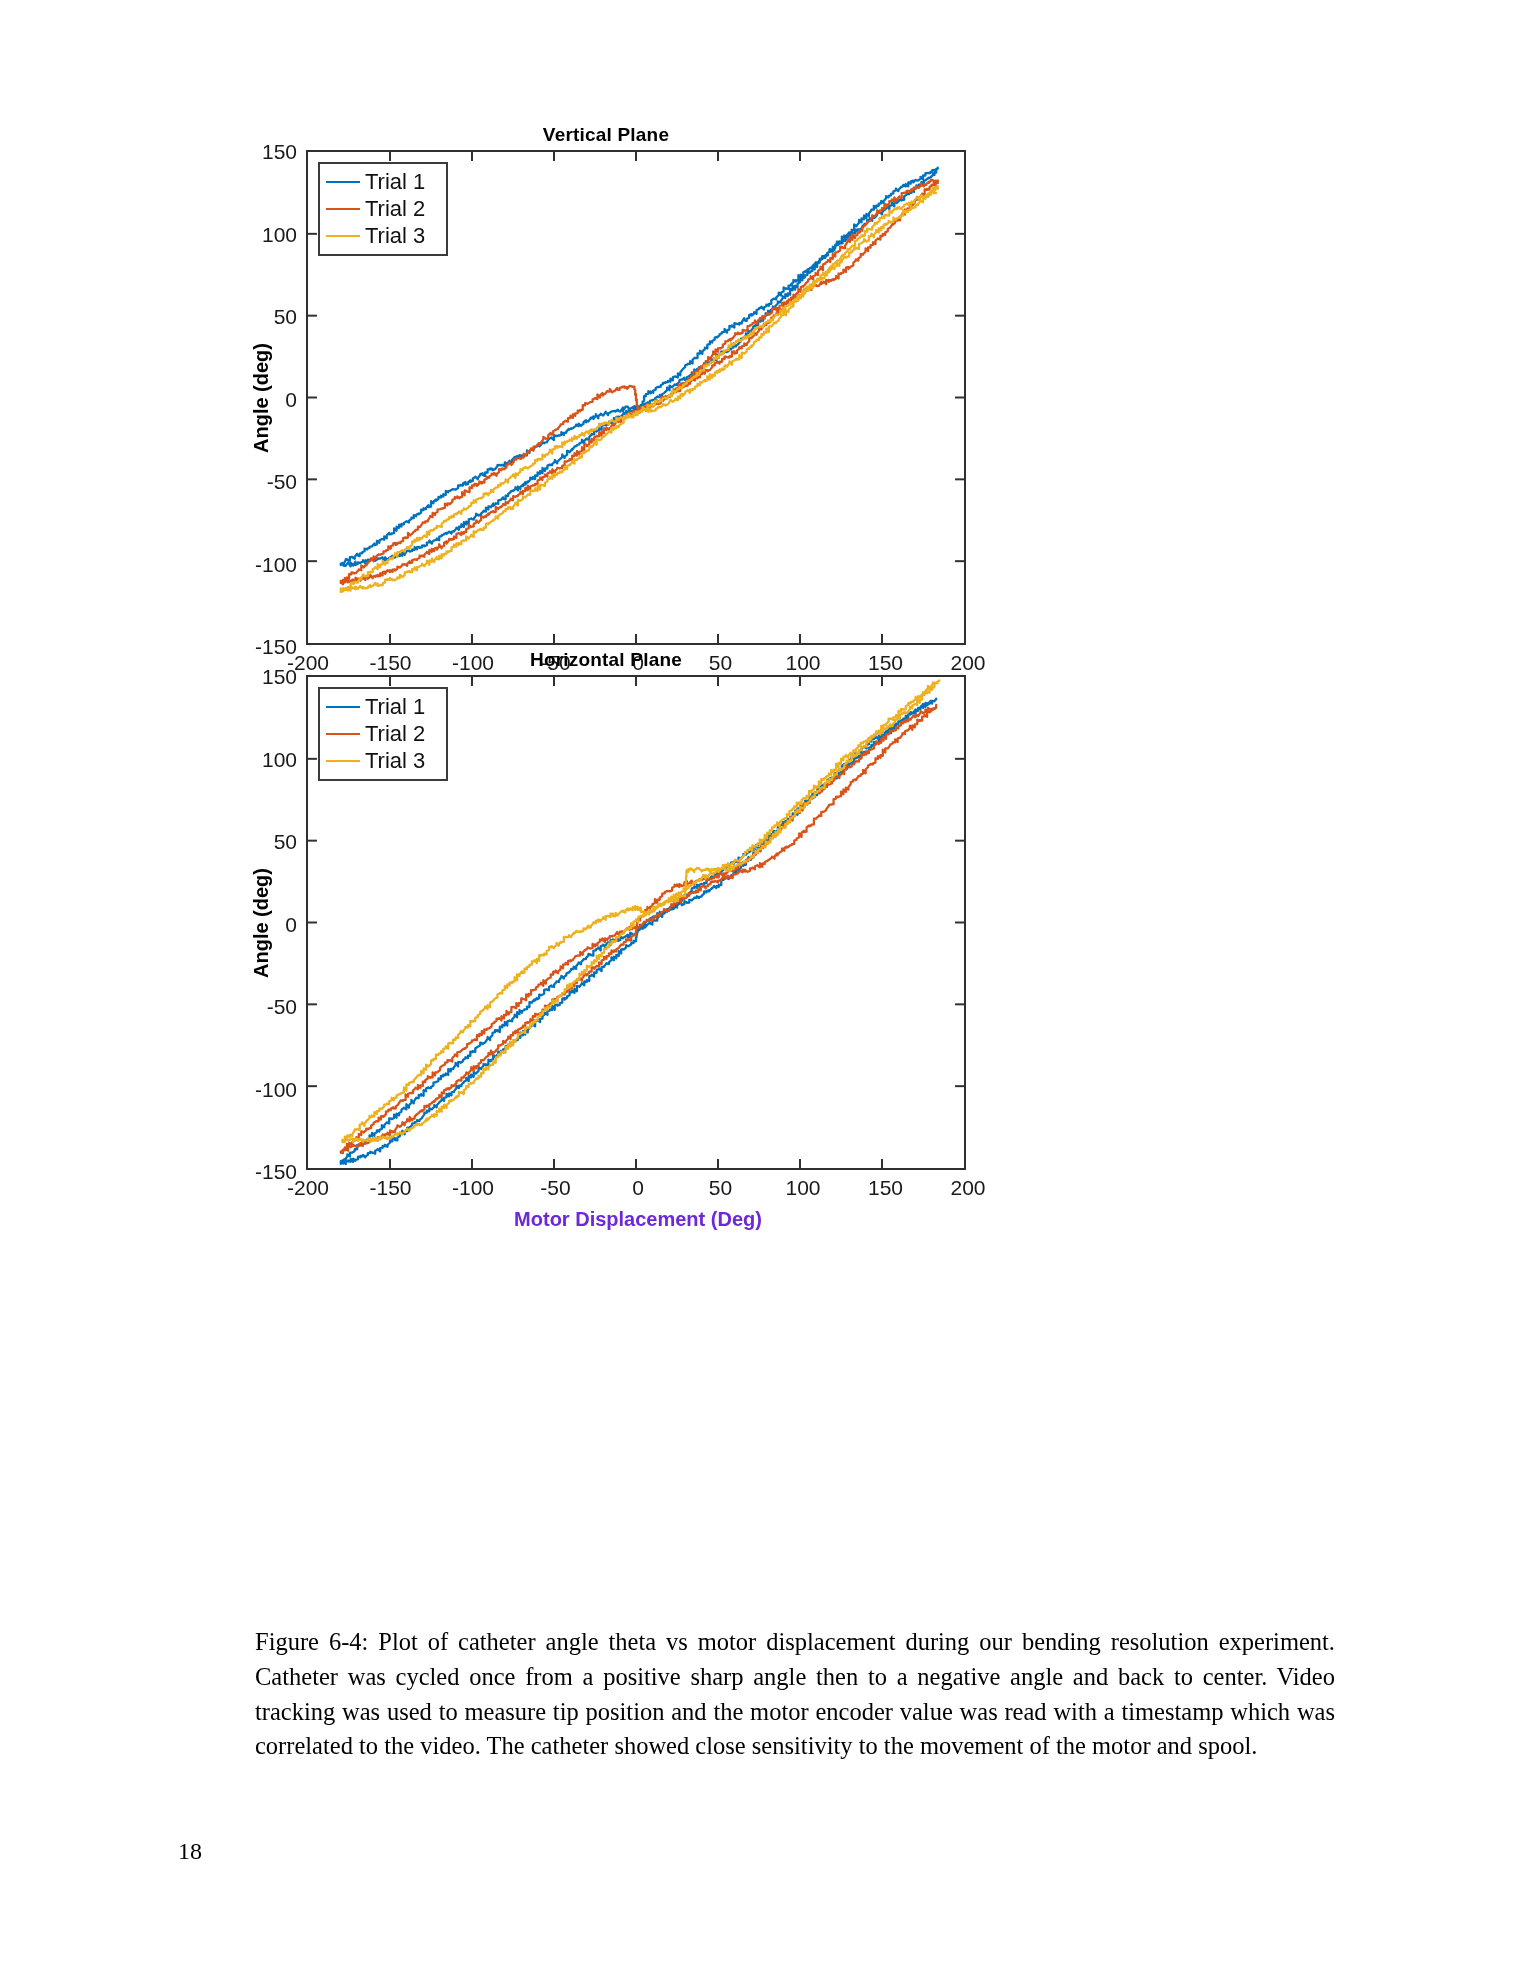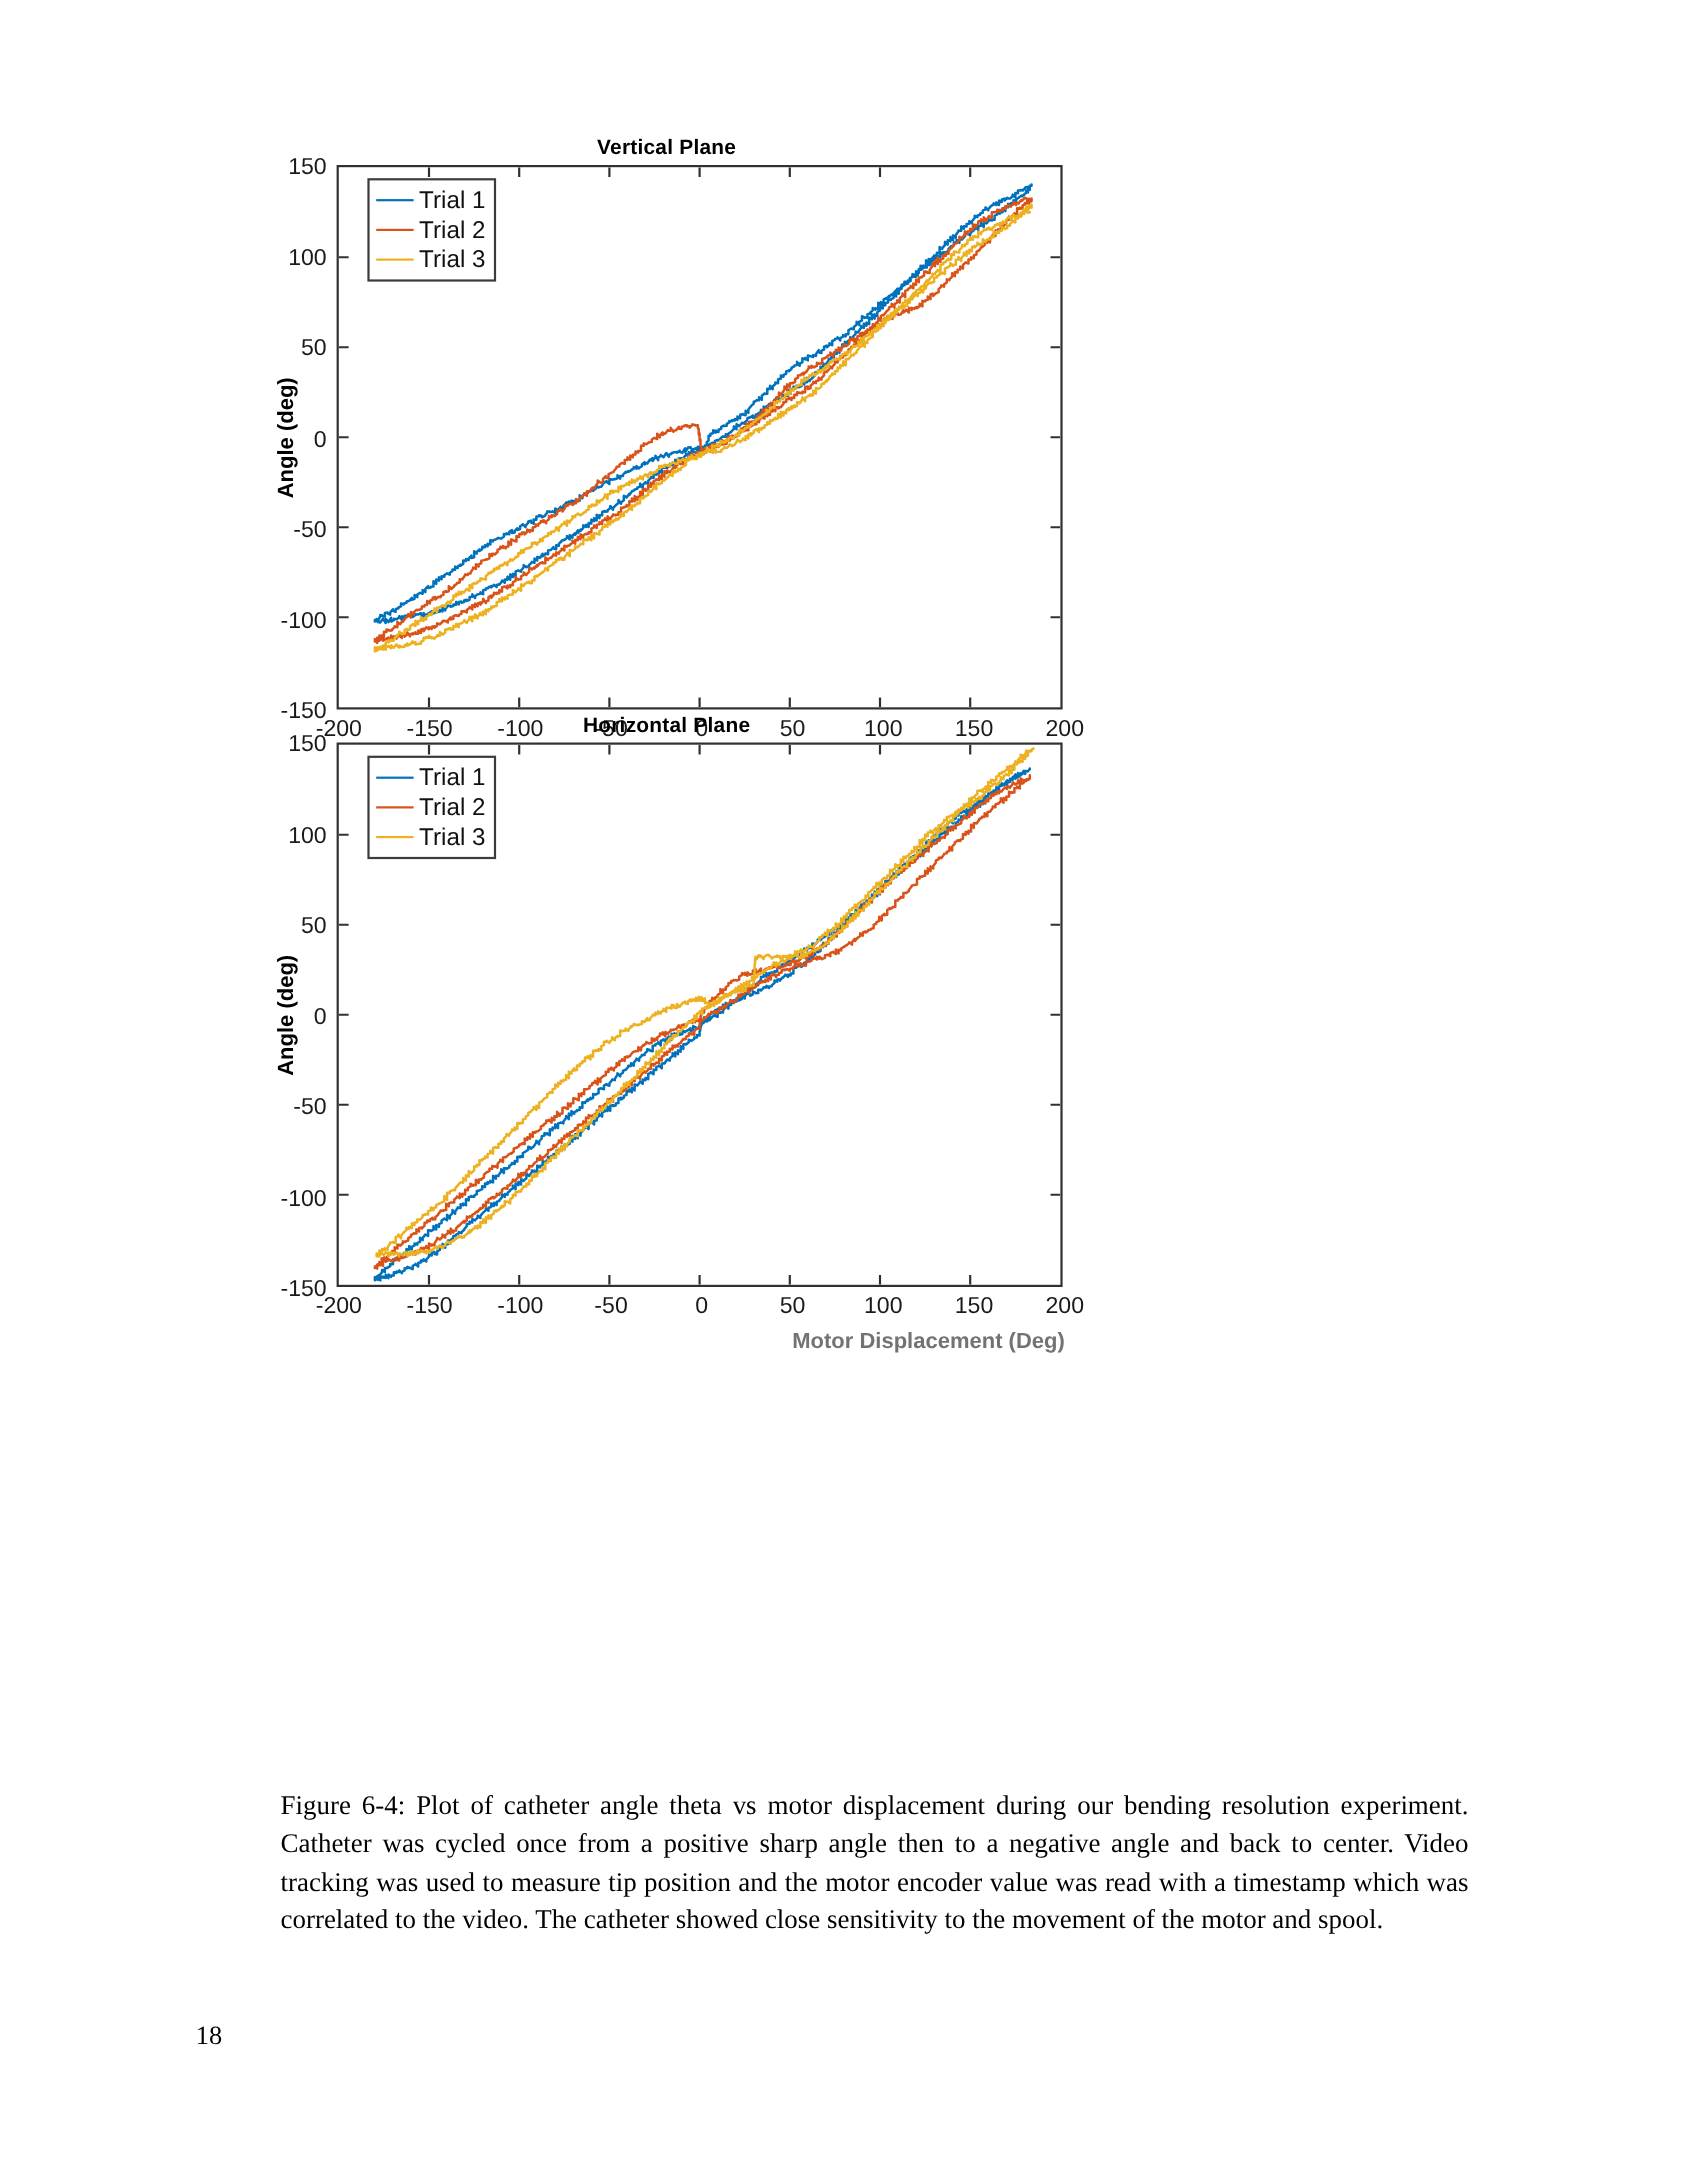--- a/index.html
+++ b/index.html
@@ -101,35 +101,35 @@
     color: #000;
     white-space: nowrap;
   }
 
   .xlabel {
     position: absolute;
     top: 100%;
     margin-top: 40px;
     left: 0;
     width: 660px;
-    text-align: right;
+    text-align: center;
     font-family: "Liberation Sans", sans-serif;
     font-weight: bold;
     font-size: 20px;
-    color: #737373;
+    color: #6d28d9;
   }
 
   
   .legend {
     position: absolute;
-    left: 26px;
+    left: 10px;
     top: 10px;
     border: 2px solid #3b3b3b;
     background: #fff;
-    padding: 4px 8px 5px 6px;
+    padding: 4px 21px 5px 6px;
     z-index: 5;
   }
   .legend-row {
     display: flex;
     align-items: center;
     height: 27px;
   }
   .legend-line {
     width: 34px;
     height: 0;

